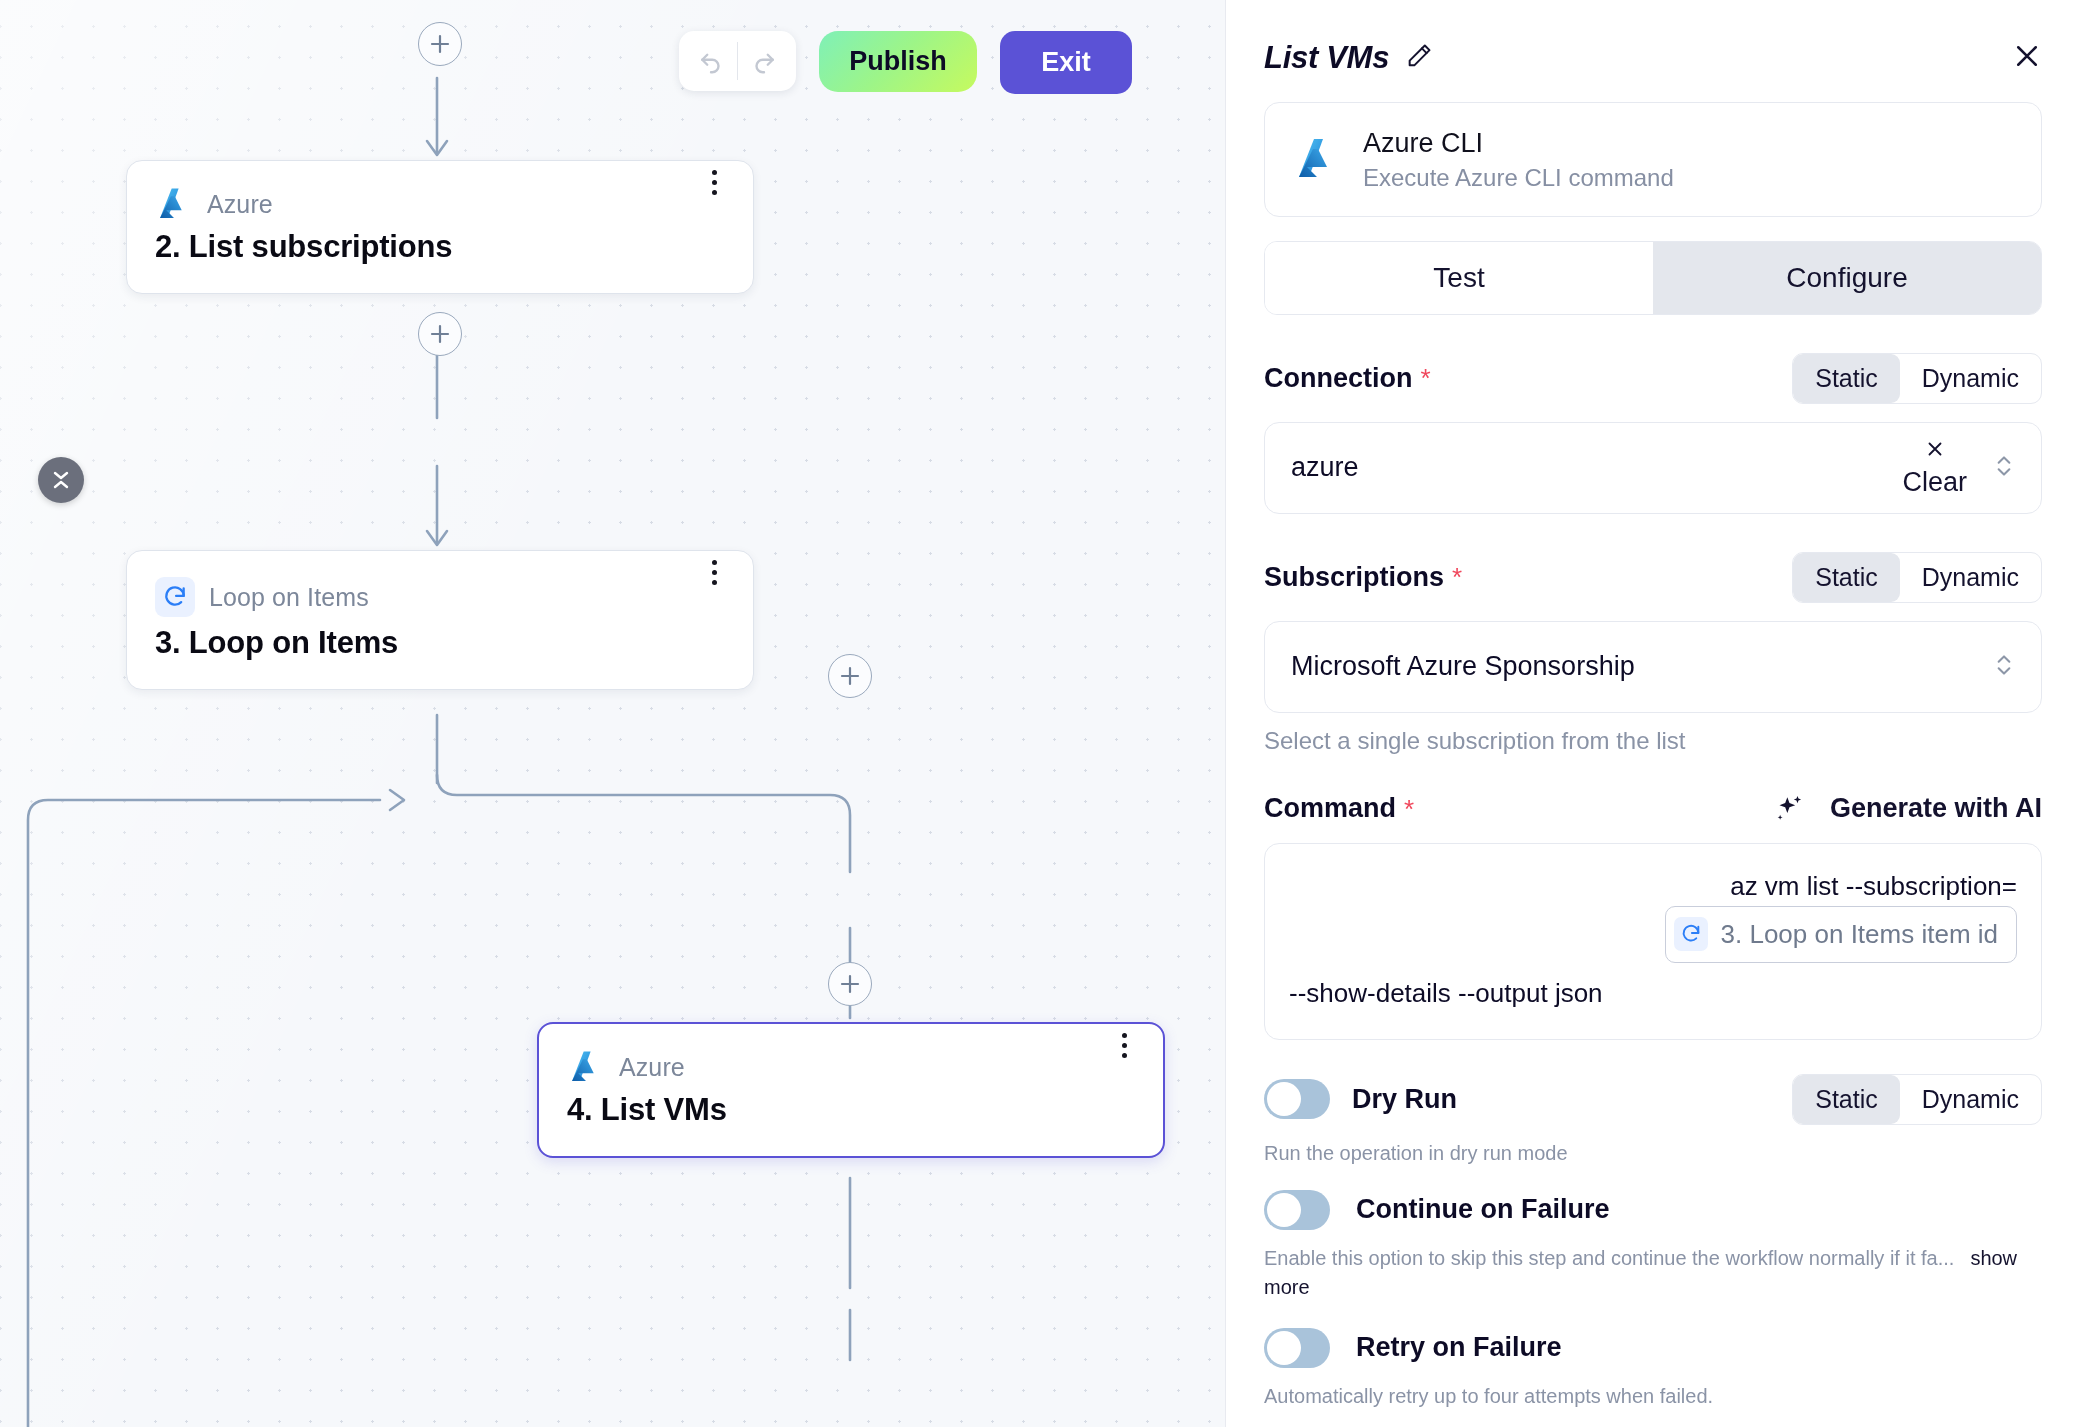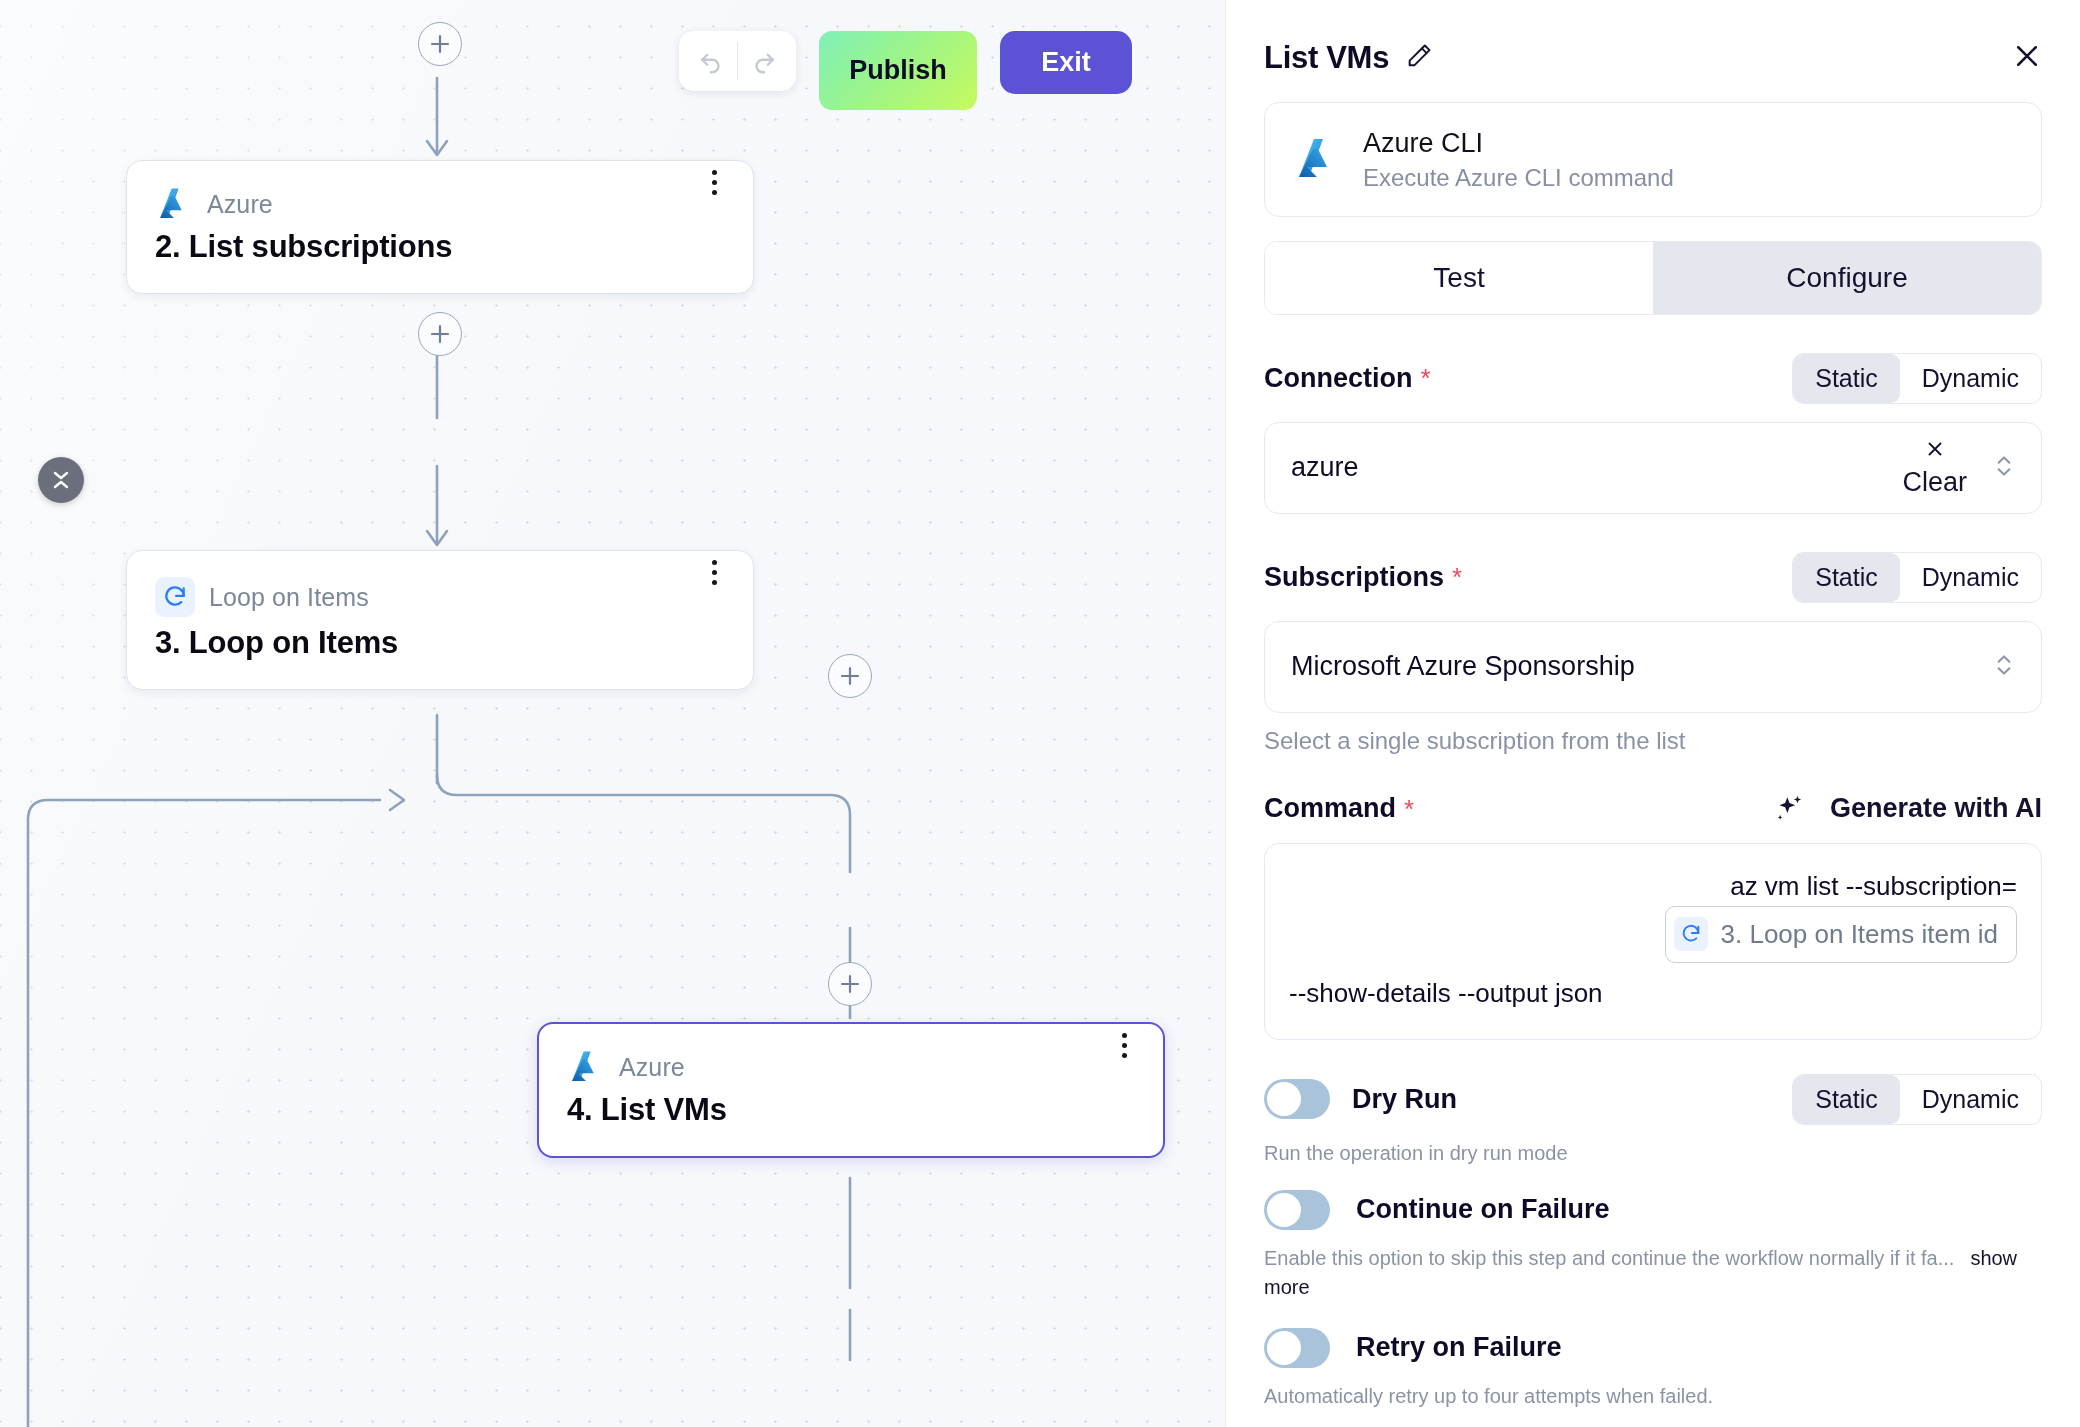--- a/index.html
+++ b/index.html
@@ -69,36 +69,36 @@
 
   
   .toolbar { position:absolute; top:31px; left:679px; display:flex; gap:23px; z-index:10;}
   .undo-redo {
     display:flex; align-items:center; background:#fff; border-radius:15px; height:60px; padding:0 6px;
     box-shadow:0 2px 9px rgba(30,40,70,.10);
   }
   .urbtn{ width:52px; height:52px; display:flex; align-items:center; justify-content:center; color:#c3c8d2; cursor:pointer;}
   .ur-div{ width:1px; height:38px; background:#e3e6ec;}
   .btn-publish{
-    height:79px; min-width:158px; border-radius:13px; border:0;
+    height:61px; min-width:158px; border-radius:19px; border:0;
     background:linear-gradient(135deg,#7ff0b8 0%,#9df588 48%,#c6fa5e 100%);
     font-family:"Liberation Sans",sans-serif; font-size:27px; font-weight:700; color:#0d0b26;
     padding:0 12px; cursor:pointer;
   }
   .btn-exit{
     height:63px; min-width:132px; border-radius:15px; border:0; background:#5b52d6;
     font-family:"Liberation Sans",sans-serif; font-size:27px; font-weight:700; color:#fff;
     padding:0 28px; cursor:pointer;
   }
 
   
   .panel { position:relative; width:855px; height:1427px; background:#fff; border-left:1px solid #e8eaf0;}
   .panel-inner{ position:absolute; inset:0; overflow:hidden; }
   .panel-head { display:flex; align-items:center; padding:40px 38px 0 38px; }
-  .panel-title { font-size:31px; font-weight:700; color:#0d0b26; letter-spacing:-.3px;}
+  .panel-title { font-size:31px; font-weight:700; color:#0d0b26; letter-spacing:-.3px;font-style:italic;}
   .edit-ico { margin-left:16px; cursor:pointer; color:#14122e;}
   .close-ico { margin-left:auto; cursor:pointer; color:#14122e;}
 
   .op-card{
     margin:26px 38px 0 38px; border:1px solid #e6e9f0; border-radius:15px;
     display:flex; align-items:center; gap:22px; padding:24px 28px;
   }
   .op-name { font-size:27px; color:#10101d; line-height:1.22;}
   .op-desc { font-size:24px; color:#868fa3; margin-top:4px;}
 

